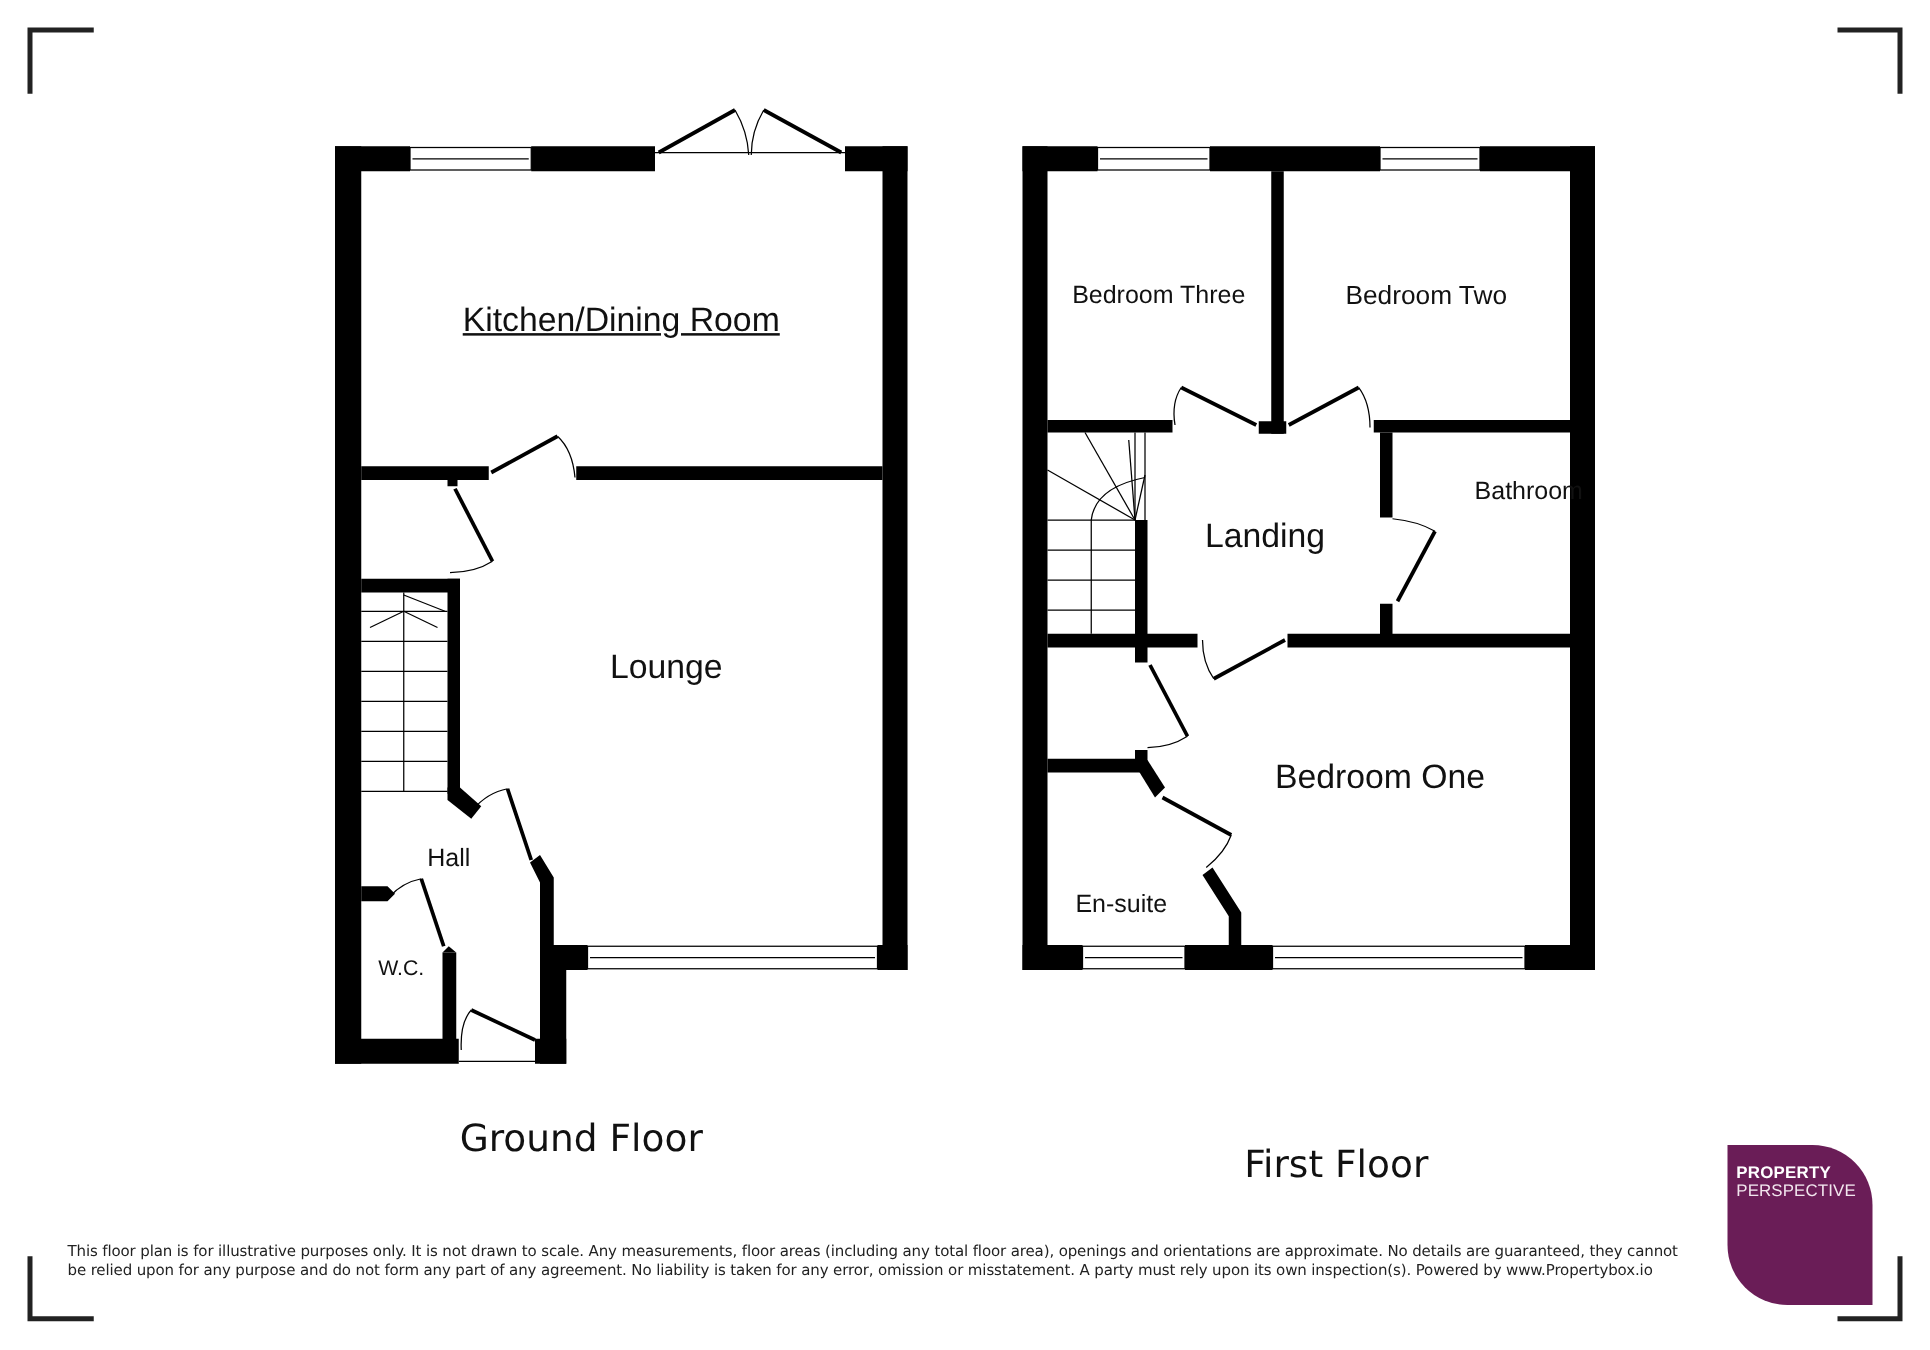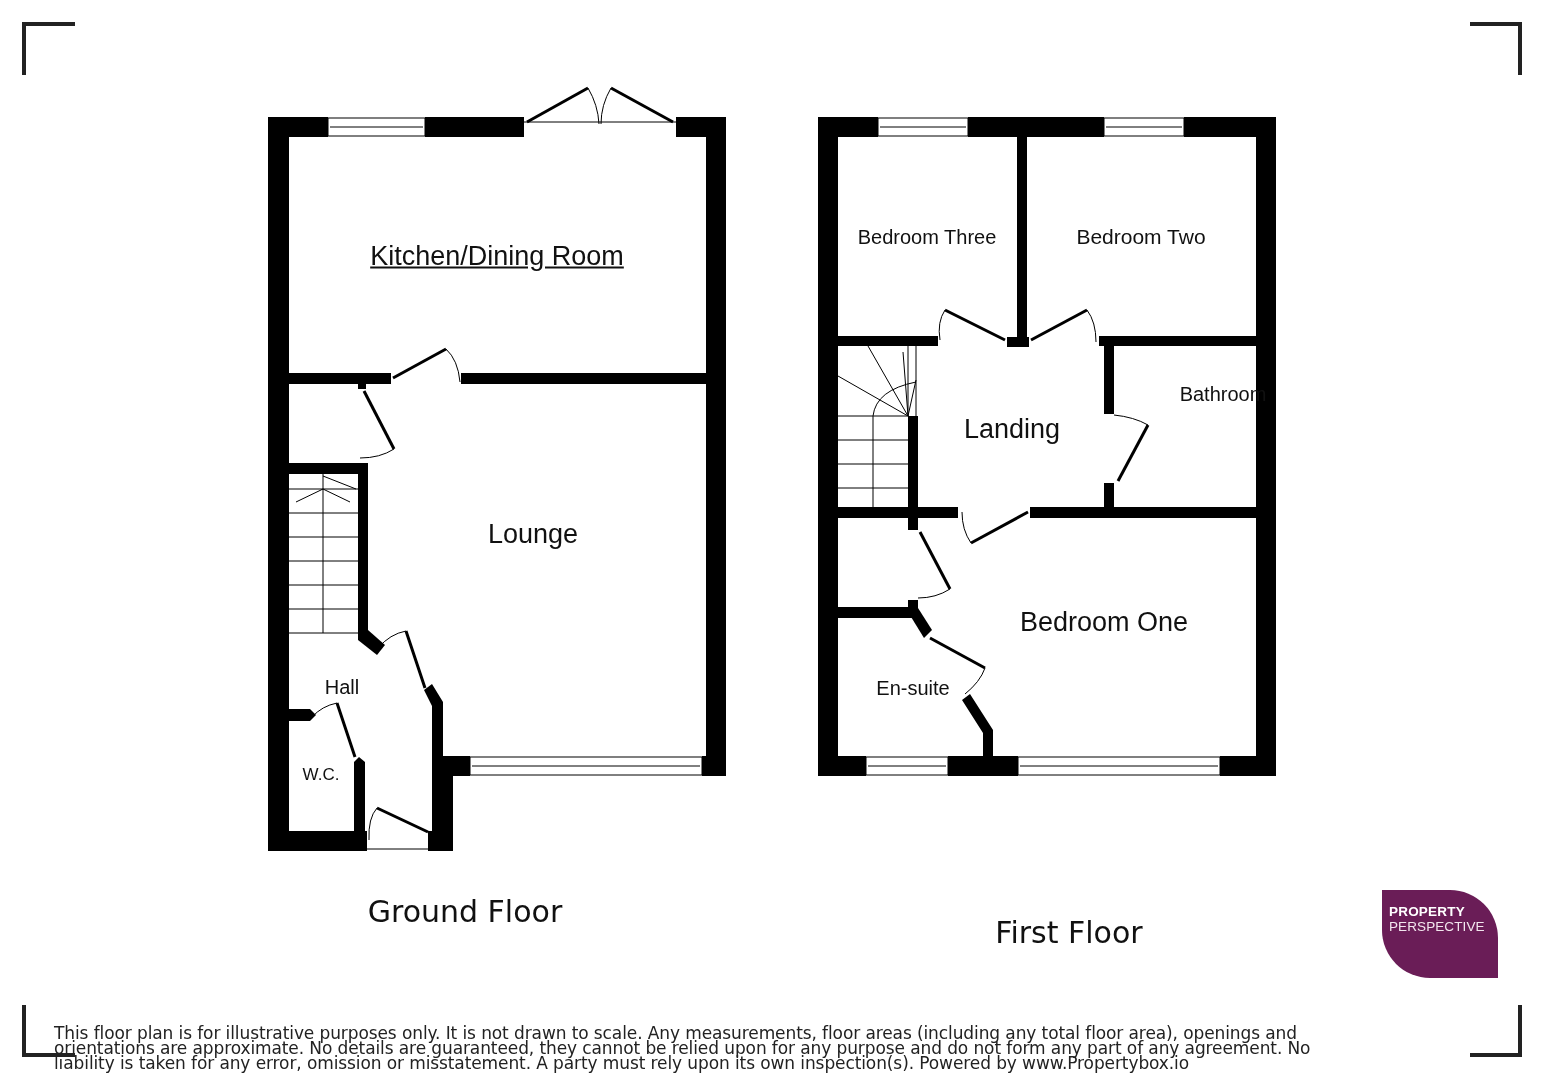--- a/index.html
+++ b/index.html
@@ -1,21 +1,21 @@
 <!DOCTYPE html>
 <html><head>
 <meta charset="utf-8">
 <style>
   html,body{margin:0;padding:0;background:#fff;}
   body{width:1544px;height:1080px;position:relative;overflow:hidden;font-family:"Liberation Sans",sans-serif;}
   svg.plan{position:absolute;left:0;top:0;}
   .room-label{position:absolute;color:#111;white-space:nowrap;transform:translate(-50%,-50%);font-family:"Liberation Sans",sans-serif;}
   .floor-label{position:absolute;font-family:"DejaVu Sans",sans-serif;font-size:30px;color:#111;transform:translate(-50%,-50%);white-space:nowrap;text-align:center;}
-  .disclaimer{position:absolute;left:54px;top:1026px;width:1290px;font-family:"DejaVu Sans",sans-serif;font-size:17px;line-height:15px;color:#222;letter-spacing:-0.1px;}
-  .logo{position:absolute;left:1382px;top:890px;width:116px;height:88px;background:#6a1d57;border-radius:0 48px 0 48px;}
+  .disclaimer{position:absolute;left:54px;top:994px;width:1290px;font-family:"DejaVu Sans",sans-serif;font-size:12px;line-height:15px;color:#222;letter-spacing:-0.1px;}
+  .logo{position:absolute;left:1382px;top:916px;width:116px;height:128px;background:#6a1d57;border-radius:0 48px 0 48px;}
   .logo .l1{position:absolute;left:7px;top:14px;color:#fff;font-size:13.5px;font-weight:bold;letter-spacing:0.2px;}
   .logo .l2{position:absolute;left:7px;top:29px;color:#f2e6ee;font-size:13.5px;letter-spacing:0.1px;}
 </style>
 </head>
 <body>
 
 <svg class="plan" width="1544" height="1080" viewBox="0 0 1544 1080">
 
   <g stroke="#222" stroke-width="4" fill="none">
     <polyline points="24,75 24,24 75,24"></polyline>
@@ -175,29 +175,29 @@
       <line x1="868" y1="346" x2="908" y2="416"></line>
       <line x1="903" y1="352" x2="908" y2="416"></line>
       <line x1="916" y1="380" x2="908" y2="416"></line>
       <path d="M873,416 Q876,390 916,382"></path>
     </g>
   </g>
 </svg>
 
 <div class="room-label" style="left:497px;top:256px;font-size:27px;text-decoration:underline;">Kitchen/Dining Room</div>
 <div class="room-label" style="left:533px;top:534px;font-size:27px;">Lounge</div>
-<div class="room-label" style="left:342px;top:687px;font-size:20px;">Hall</div>
+<div class="room-label" style="left:359px;top:687px;font-size:20px;">Hall</div>
 <div class="room-label" style="left:321px;top:775px;font-size:17px;">W.C.</div>
 
 <div class="room-label" style="left:927px;top:237px;font-size:20px;">Bedroom Three</div>
 <div class="room-label" style="left:1141px;top:237px;font-size:21px;">Bedroom Two</div>
 <div class="room-label" style="left:1012px;top:429px;font-size:27px;">Landing</div>
 <div class="room-label" style="left:1180px;top:394px;font-size:20px;margin-left:43px;">Bathroom</div>
 <div class="room-label" style="left:1104px;top:622px;font-size:27px;">Bedroom One</div>
-<div class="room-label" style="left:897px;top:688px;font-size:20px;margin-left:16px;">En-suite</div>
+<div class="room-label" style="left:897px;top:724px;font-size:20px;">En-suite</div>
 
 <div class="floor-label" style="left:465px;top:911px;">Ground Floor</div>
 <div class="floor-label" style="left:1069px;top:900px;margin-top:32px;">First Floor</div>
 
 <div class="disclaimer">This floor plan is for illustrative purposes only. It is not drawn to scale. Any measurements, floor areas (including any total floor area), openings and orientations are approximate. No details are guaranteed, they cannot be relied upon for any purpose and do not form any part of any agreement. No liability is taken for any error, omission or misstatement. A party must rely upon its own inspection(s). Powered by www.Propertybox.io</div>
 
 <div class="logo">
   <div class="l1">PROPERTY</div>
   <div class="l2">PERSPECTIVE</div>
 </div>

